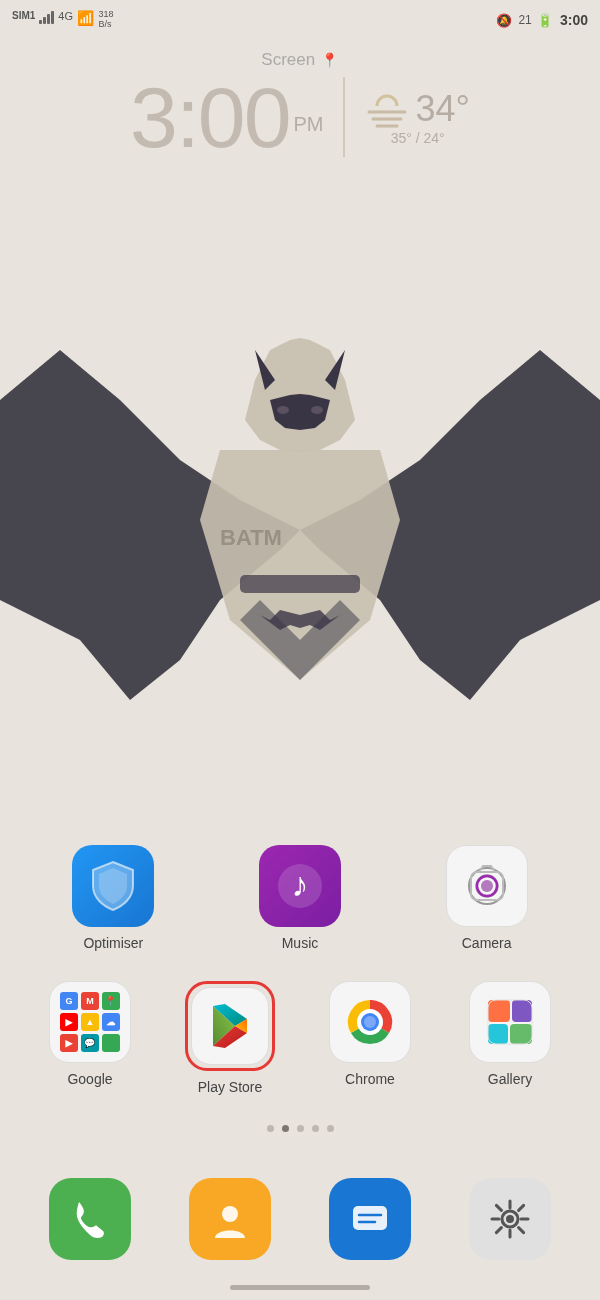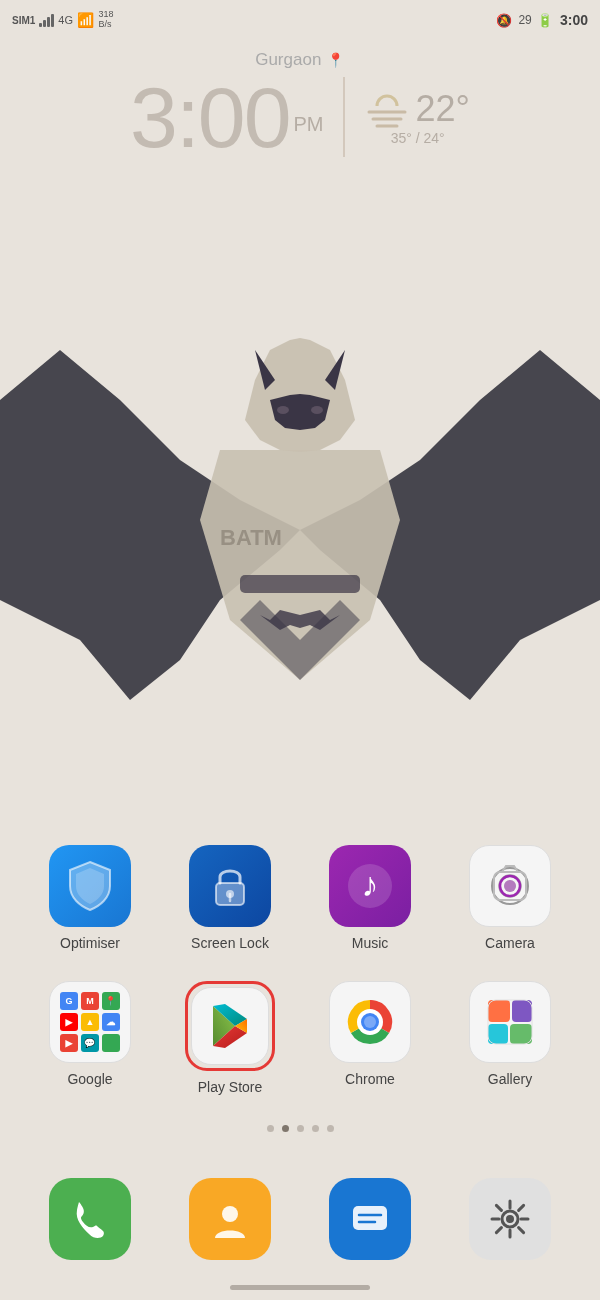--- a/index.html
+++ b/index.html
@@ -20,21 +20,21 @@
       right: 0;
       height: 40px;
       display: flex;
       align-items: center;
       justify-content: space-between;
       padding: 0 12px;
       z-index: 100;
     }
     .status-left {
       display: flex;
-      align-items: center;
+      align-items: flex-start;
       gap: 4px;
       font-size: 11px;
       color: #666;
     }
     .status-right {
       display: flex;
       align-items: center;
       gap: 6px;
       font-size: 12px;
       color: #555;
@@ -288,49 +288,49 @@
       <div class="signal-bar" style="height:7px;"></div>
       <div class="signal-bar" style="height:10px;"></div>
       <div class="signal-bar" style="height:13px;"></div>
     </div>
     <span style="font-size:11px;color:#555;">4G</span>
     <span style="font-size:14px;">📶</span>
     <span style="font-size:9px;color:#555;line-height:1.1;">318<br>B/s</span>
   </div>
   <div class="status-right">
     <span style="font-size:13px;">🔕</span>
-    <span style="font-size:12px;color:#555;">29</span>
+    <span style="font-size:12px;color:#555;">21</span>
     <span style="font-size:13px;">🔋</span>
     <span style="font-size:14px;color:#444;font-weight:bold;">3:00</span>
   </div>
 </div>
 
 <div class="clock-section">
   <div class="location-row">
-    <span style="color:#aaa;font-size:17px;">Gurgaon</span>
+    <span style="color:#aaa;font-size:17px;">Screen</span>
     <span style="color:#aaa;font-size:14px;">📍</span>
   </div>
   <div class="time-weather-row">
     <div style="display:flex;align-items:flex-end;">
       <span class="time-display">3:00</span>
       <span class="time-pm" style="margin-left:4px;">PM</span>
     </div>
     <div style="width:2px;height:80px;background:rgba(180,160,140,0.4);"></div>
     <div class="weather-info">
       <div class="weather-icon-area">
         <svg width="44" height="38" viewBox="0 0 44 38">
 
           <path d="M22 6 A10 10 0 0 1 32 16" stroke="rgba(200,180,130,0.7)" stroke-width="3" fill="none"></path>
           <path d="M12 16 A10 10 0 0 1 22 6" stroke="rgba(200,180,130,0.7)" stroke-width="3" fill="none"></path>
 
           <line x1="4" y1="22" x2="40" y2="22" stroke="rgba(180,160,130,0.6)" stroke-width="3" stroke-linecap="round"></line>
           <line x1="8" y1="29" x2="36" y2="29" stroke="rgba(180,160,130,0.6)" stroke-width="3" stroke-linecap="round"></line>
           <line x1="12" y1="36" x2="32" y2="36" stroke="rgba(180,160,130,0.6)" stroke-width="3" stroke-linecap="round"></line>
         </svg>
-        <span class="temp-main">22°</span>
+        <span class="temp-main">34°</span>
       </div>
       <span class="temp-range">35° / 24°</span>
     </div>
   </div>
 </div>
 
 <div class="batman-wallpaper">
   <svg class="batman-svg" viewBox="0 0 600 420" xmlns="http://www.w3.org/2000/svg">
 
     <rect width="600" height="420" fill="#e8e3dc"></rect>
@@ -368,31 +368,20 @@
     <div class="app-item">
       <div class="app-icon icon-optimiser">
         <svg width="48" height="52" viewBox="0 0 48 52">
           <path d="M24 2 L44 10 L44 26 C44 38 34 46 24 50 C14 46 4 38 4 26 L4 10 Z" fill="rgba(255,255,255,0.3)" stroke="rgba(255,255,255,0.6)" stroke-width="2"></path>
           <path d="M24 8 L38 14 L38 26 C38 34 32 40 24 44 C16 40 10 34 10 26 L10 14 Z" fill="rgba(255,255,255,0.2)"></path>
         </svg>
       </div>
       <span class="app-label">Optimiser</span>
     </div>
 
-    <div class="app-item">
-      <div class="app-icon icon-screen-lock">
-        <svg width="44" height="50" viewBox="0 0 44 50">
-          <rect x="8" y="22" width="28" height="22" rx="4" fill="rgba(255,255,255,0.35)" stroke="rgba(255,255,255,0.6)" stroke-width="2"></rect>
-          <path d="M12 22 L12 16 C12 8 32 8 32 16 L32 22" fill="none" stroke="rgba(255,255,255,0.7)" stroke-width="3" stroke-linecap="round"></path>
-          <circle cx="22" cy="33" r="4" fill="rgba(255,255,255,0.6)"></circle>
-          <line x1="22" y1="33" x2="22" y2="40" stroke="rgba(255,255,255,0.6)" stroke-width="2.5" stroke-linecap="round"></line>
-        </svg>
-      </div>
-      <span class="app-label">Screen Lock</span>
-    </div>
 
     <div class="app-item">
       <div class="app-icon icon-music">
         <svg width="52" height="52" viewBox="0 0 52 52">
           <circle cx="26" cy="26" r="22" fill="rgba(255,255,255,0.15)"></circle>
           <text x="26" y="36" text-anchor="middle" font-size="34" fill="white">♪</text>
         </svg>
       </div>
       <span class="app-label">Music</span>
     </div>

